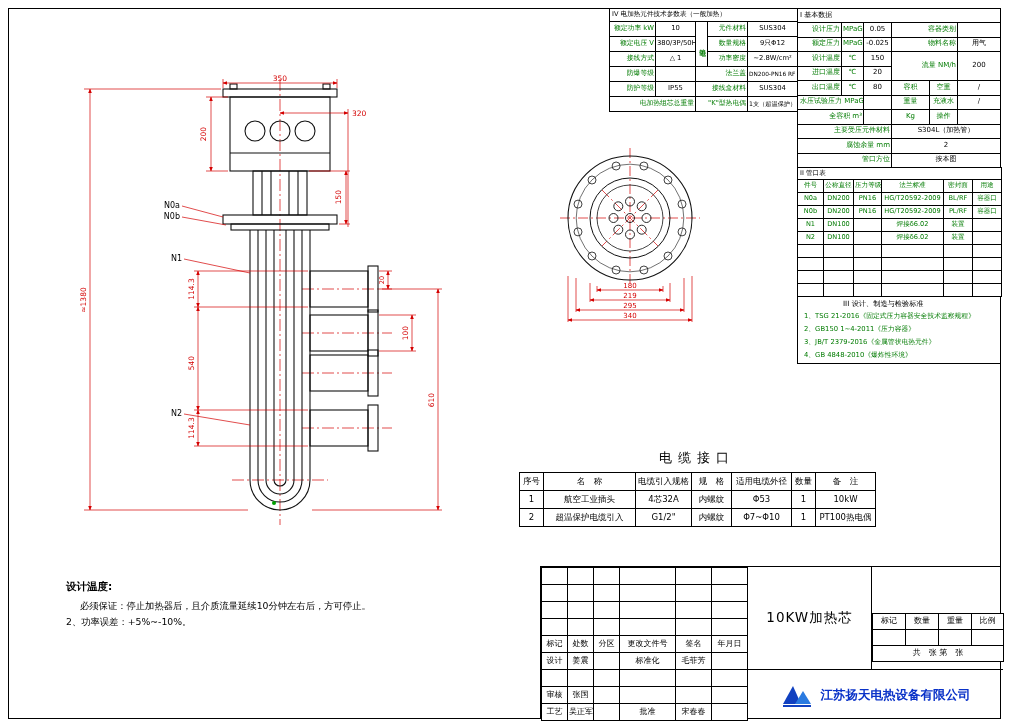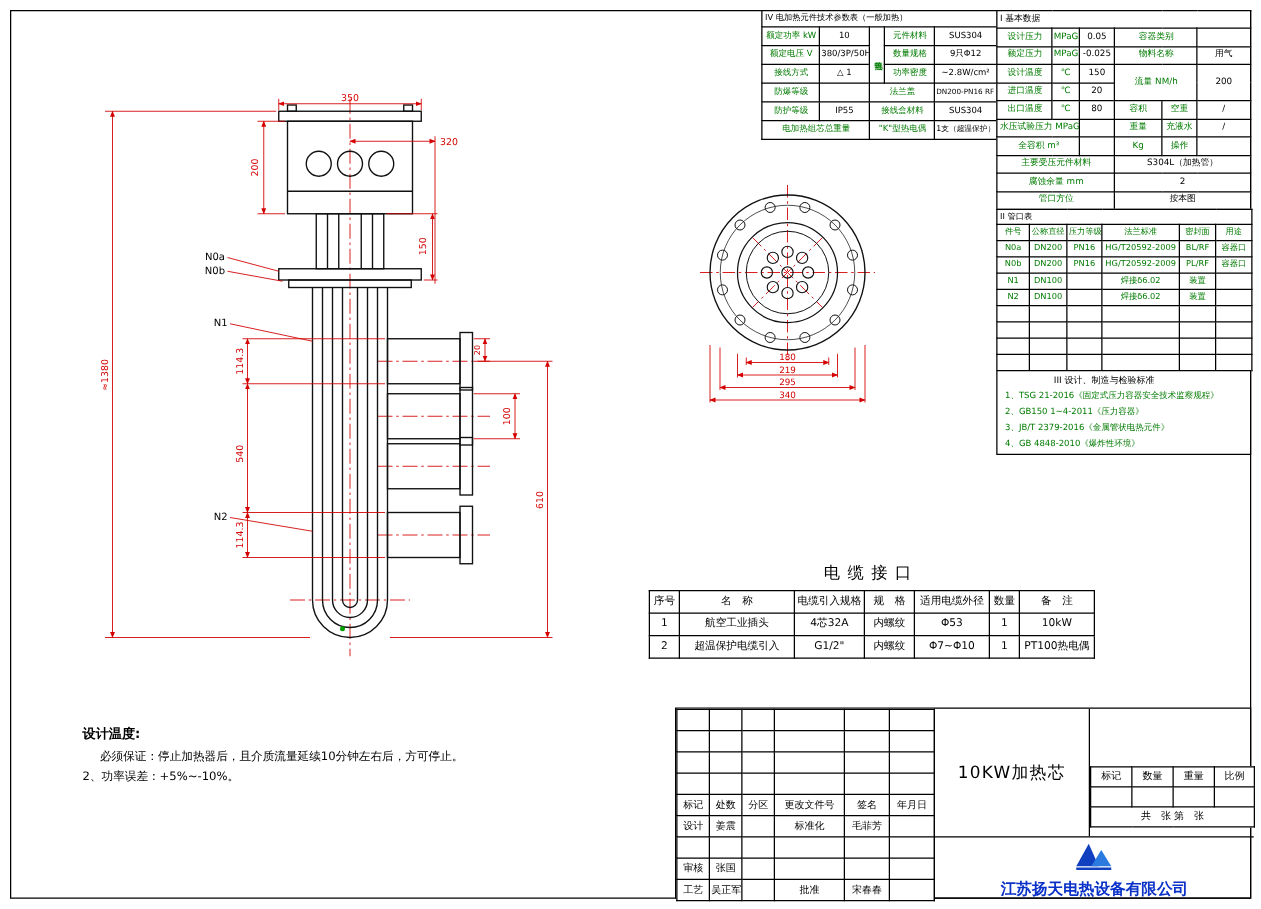--- a/index.html
+++ b/index.html
@@ -6,21 +6,21 @@
   html,body { width:1009px; height:727px; background:#fff; overflow:hidden;
               font-family:"DejaVu Sans", sans-serif; color:#000; }
   .sheet { position:absolute; left:0; top:0; width:1009px; height:727px; background:#fff; }
   .frame { position:absolute; left:8px; top:8px; width:993px; height:711px; border:1.5px solid #000; }
   svg { position:absolute; }
 
   table.tbl { position:absolute; border-collapse:collapse; table-layout:fixed; background:#fff; }
   .tbl td { border:1px solid #000; padding:0 1px; overflow:hidden; white-space:nowrap;
             font-size:6.8px; line-height:1.1; text-align:center; vertical-align:middle; }
   .tbl td.tt { text-align:left; font-size:6.6px; color:#000; padding-left:2px; }
-  .tbl td.lft { text-align:center; padding-left:2px; }
+  .tbl td.lft { text-align:right; padding-left:2px; }
   .g { color:#007b00; }
   .vert { writing-mode:vertical-rl; text-orientation:upright; font-size:6.2px; padding:0; }
 
   #table-iv { left:609px; top:8px; width:188px; }
   #table-iv td { height:15px; }
   #table-iv tr.ttl td { height:13px; }
 
   #table-i { left:797px; top:8px; width:204px; }
   #table-i td { height:14.5px; font-size:7px; }
   #table-i tr.ttl td { height:14px; }
@@ -46,21 +46,21 @@
 
   #title-block { position:absolute; left:540px; top:566px; width:461px; height:153px; border:1px solid #000; }
   #tb-left { left:0; top:0; width:206px; position:absolute; }
   #tb-left td { height:17px; font-size:8px; }
   #tb-right { position:absolute; left:206px; top:0; width:255px; height:153px; border-left:1px solid #000; }
   #tb-product { position:absolute; left:0; top:0; width:124px; height:102px; border-right:1px solid #000;
                 display:flex; align-items:center; justify-content:center; font-size:13.5px; letter-spacing:1px; }
   #tb-grid { left:124px; top:46px; width:131px; position:absolute; }
   #tb-grid td { height:16px; font-size:8px; }
   #tb-company { position:absolute; left:0; top:102px; width:255px; height:51px; border-top:1px solid #000;
-                display:flex; align-items:center; justify-content:center; gap:6px;flex-direction:column; }
+                display:flex; align-items:center; justify-content:center; gap:6px; }
   #tb-company .co-name { color:#0a32c8; font-weight:bold; font-size:12.5px; white-space:nowrap; }
 </style>
 </head>
 <body>
 
 <div class="sheet">
   <div class="frame"></div>
 
   <svg id="heater-drawing" style="left:40px; top:75px;" width="460" height="500" viewBox="0 0 460 500">
     <defs>

